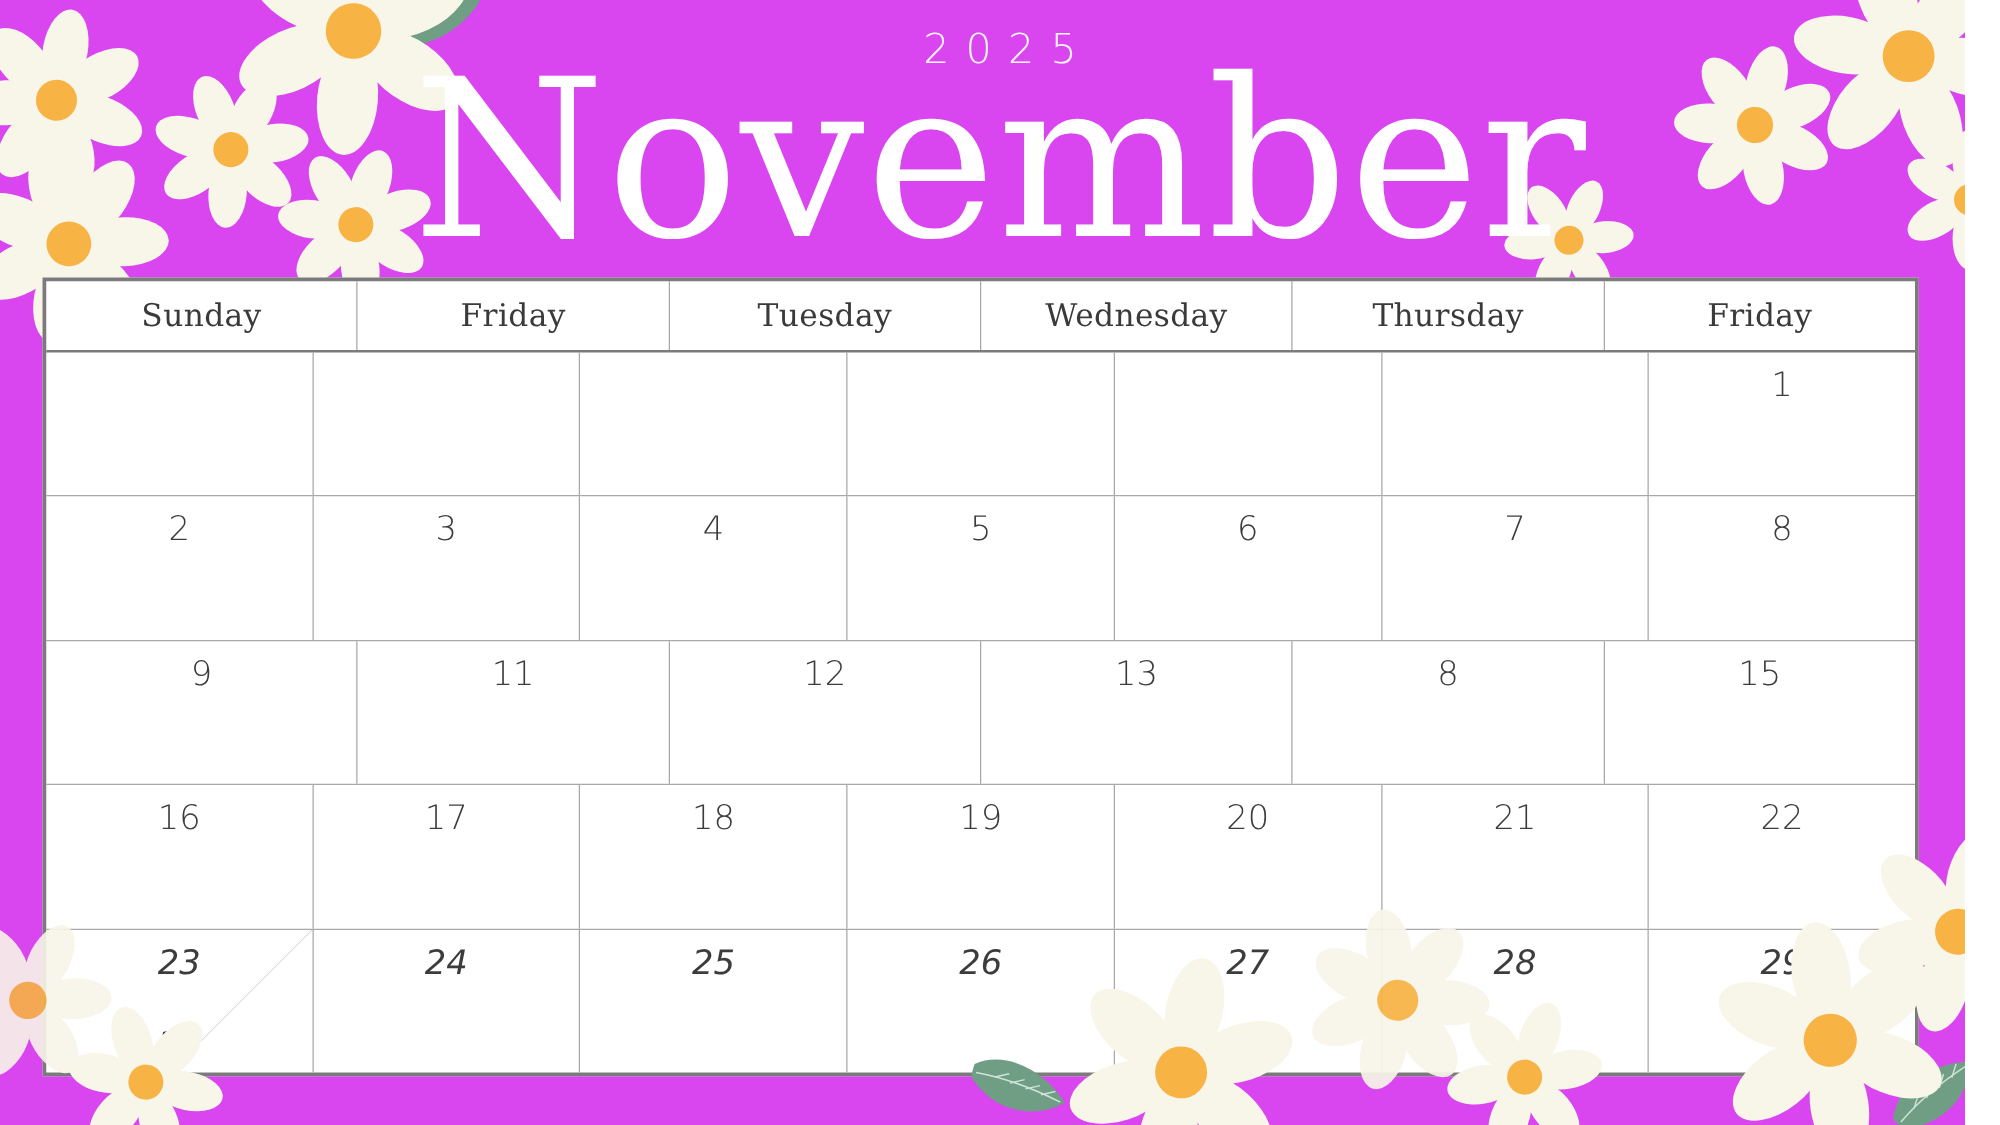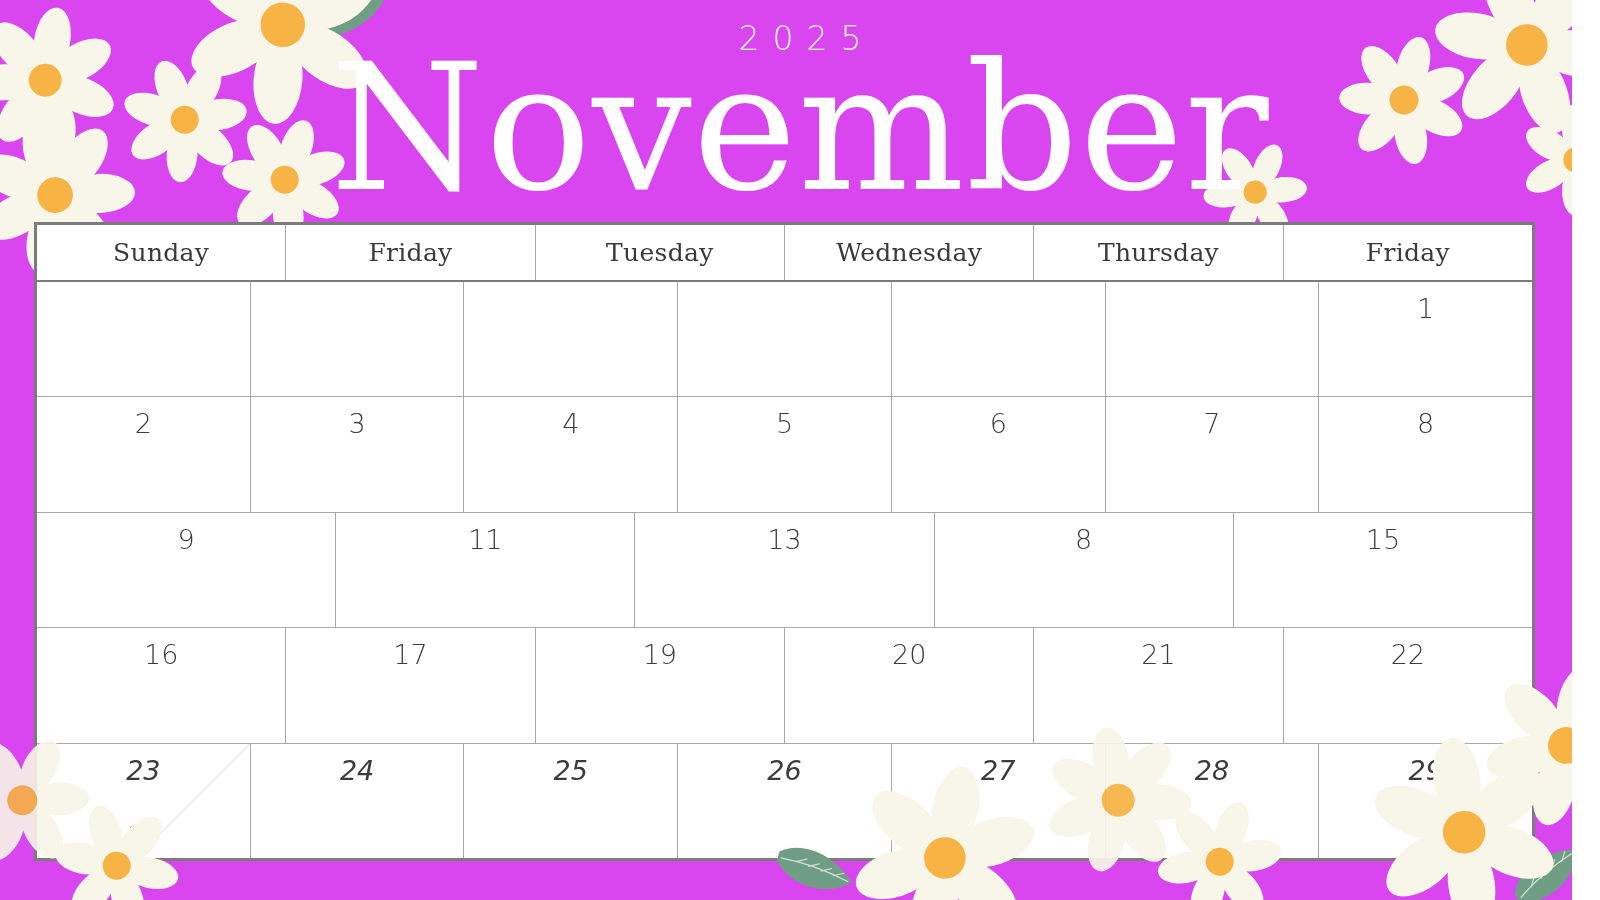--- a/index.html
+++ b/index.html
@@ -303,35 +303,41 @@
           </div>
         </div>
         <div class="row weekrow">
           <div class="dcell">
             <span class="dnum">9</span>
           </div>
           <div class="dcell">
             <span class="dnum">11</span>
           </div>
           <div class="dcell">
+            <span class="dnum">12</span>
+          </div>
+          <div class="dcell">
             <span class="dnum">13</span>
           </div>
           <div class="dcell">
             <span class="dnum">8</span>
           </div>
           <div class="dcell">
             <span class="dnum">15</span>
           </div>
         </div>
         <div class="row weekrow">
           <div class="dcell">
             <span class="dnum">16</span>
           </div>
           <div class="dcell">
             <span class="dnum">17</span>
+          </div>
+          <div class="dcell">
+            <span class="dnum">18</span>
           </div>
           <div class="dcell">
             <span class="dnum">19</span>
           </div>
           <div class="dcell">
             <span class="dnum">20</span>
           </div>
           <div class="dcell">
             <span class="dnum">21</span>
           </div>

